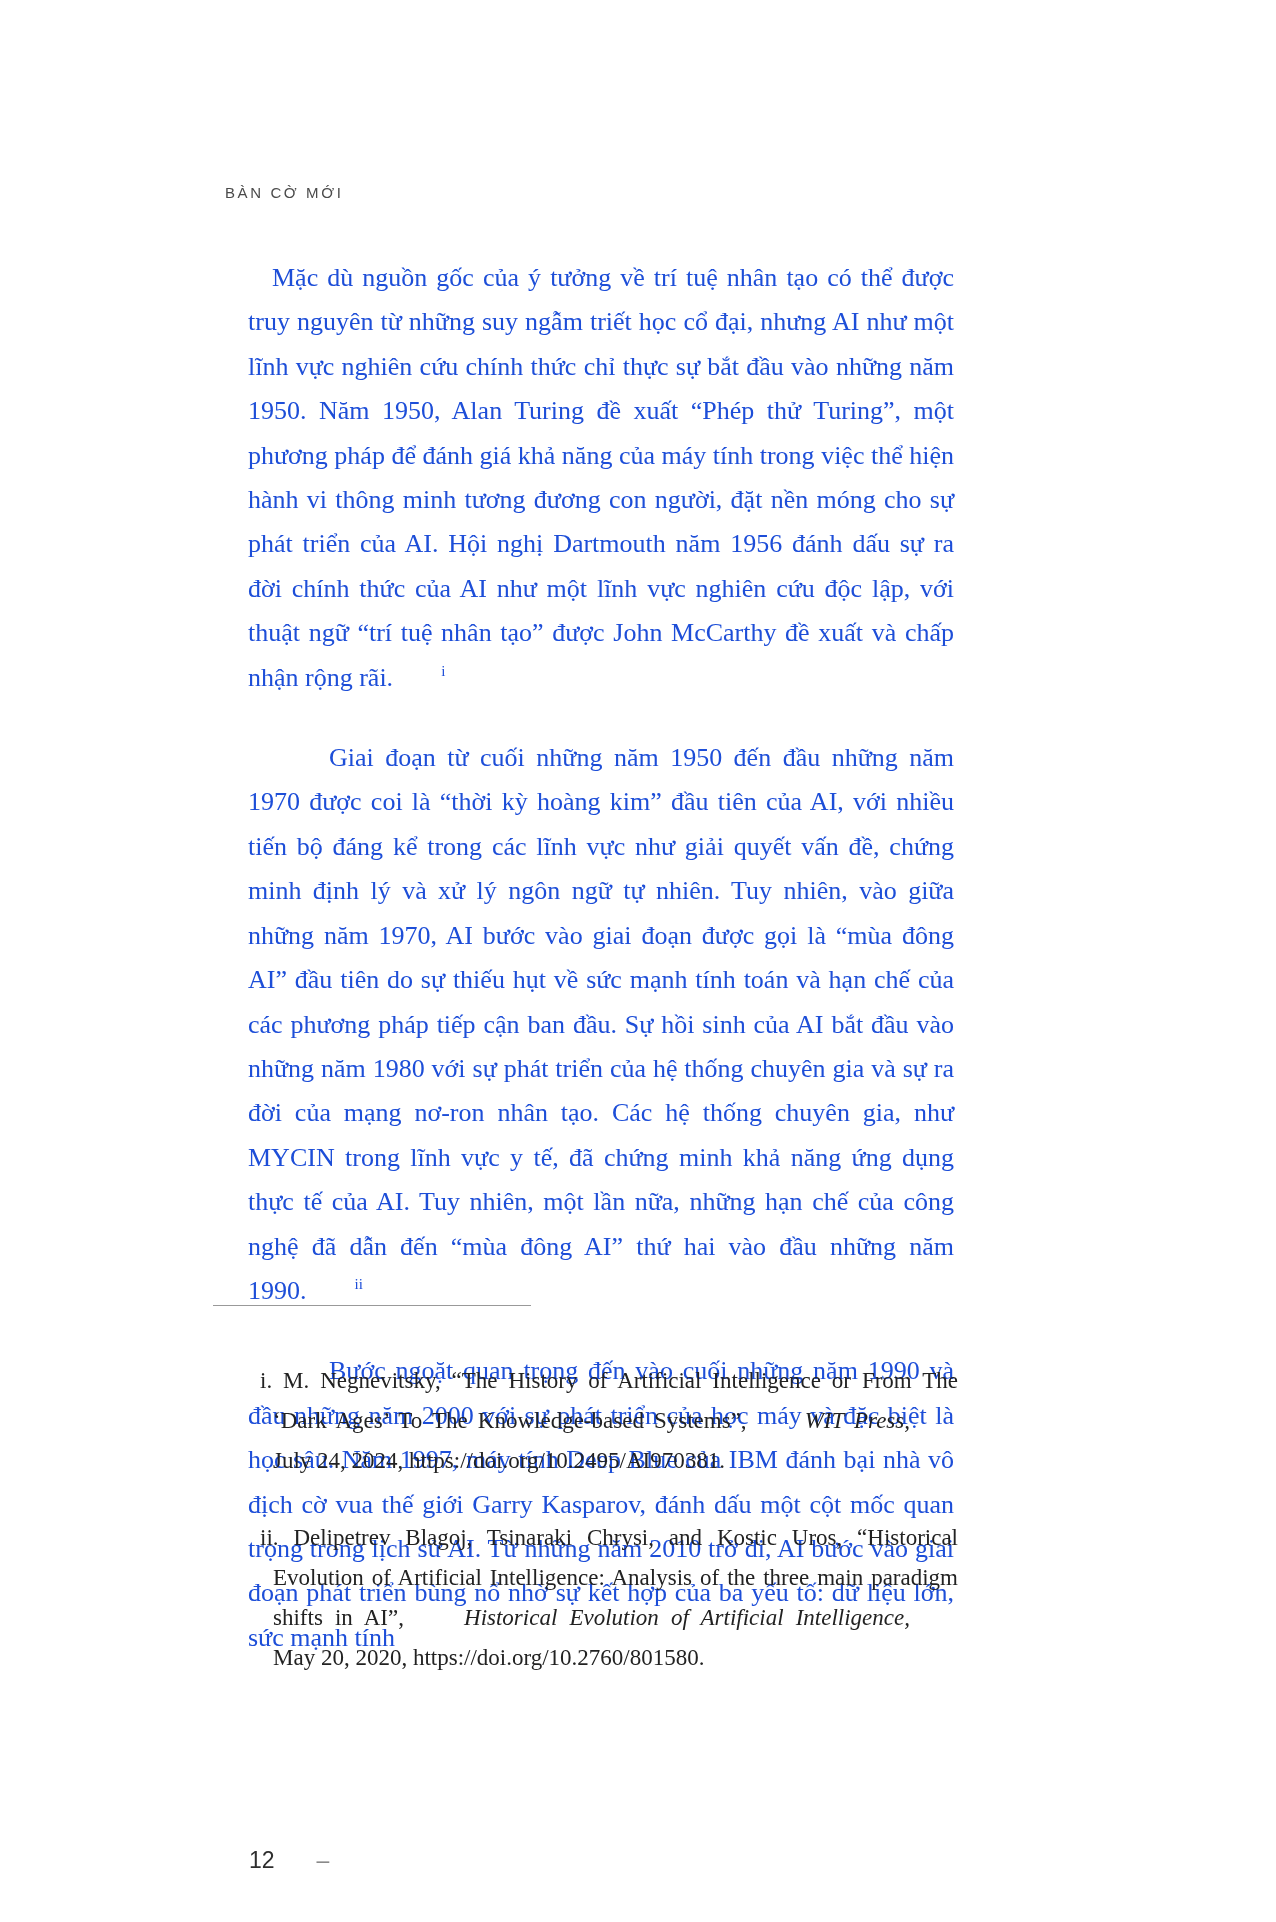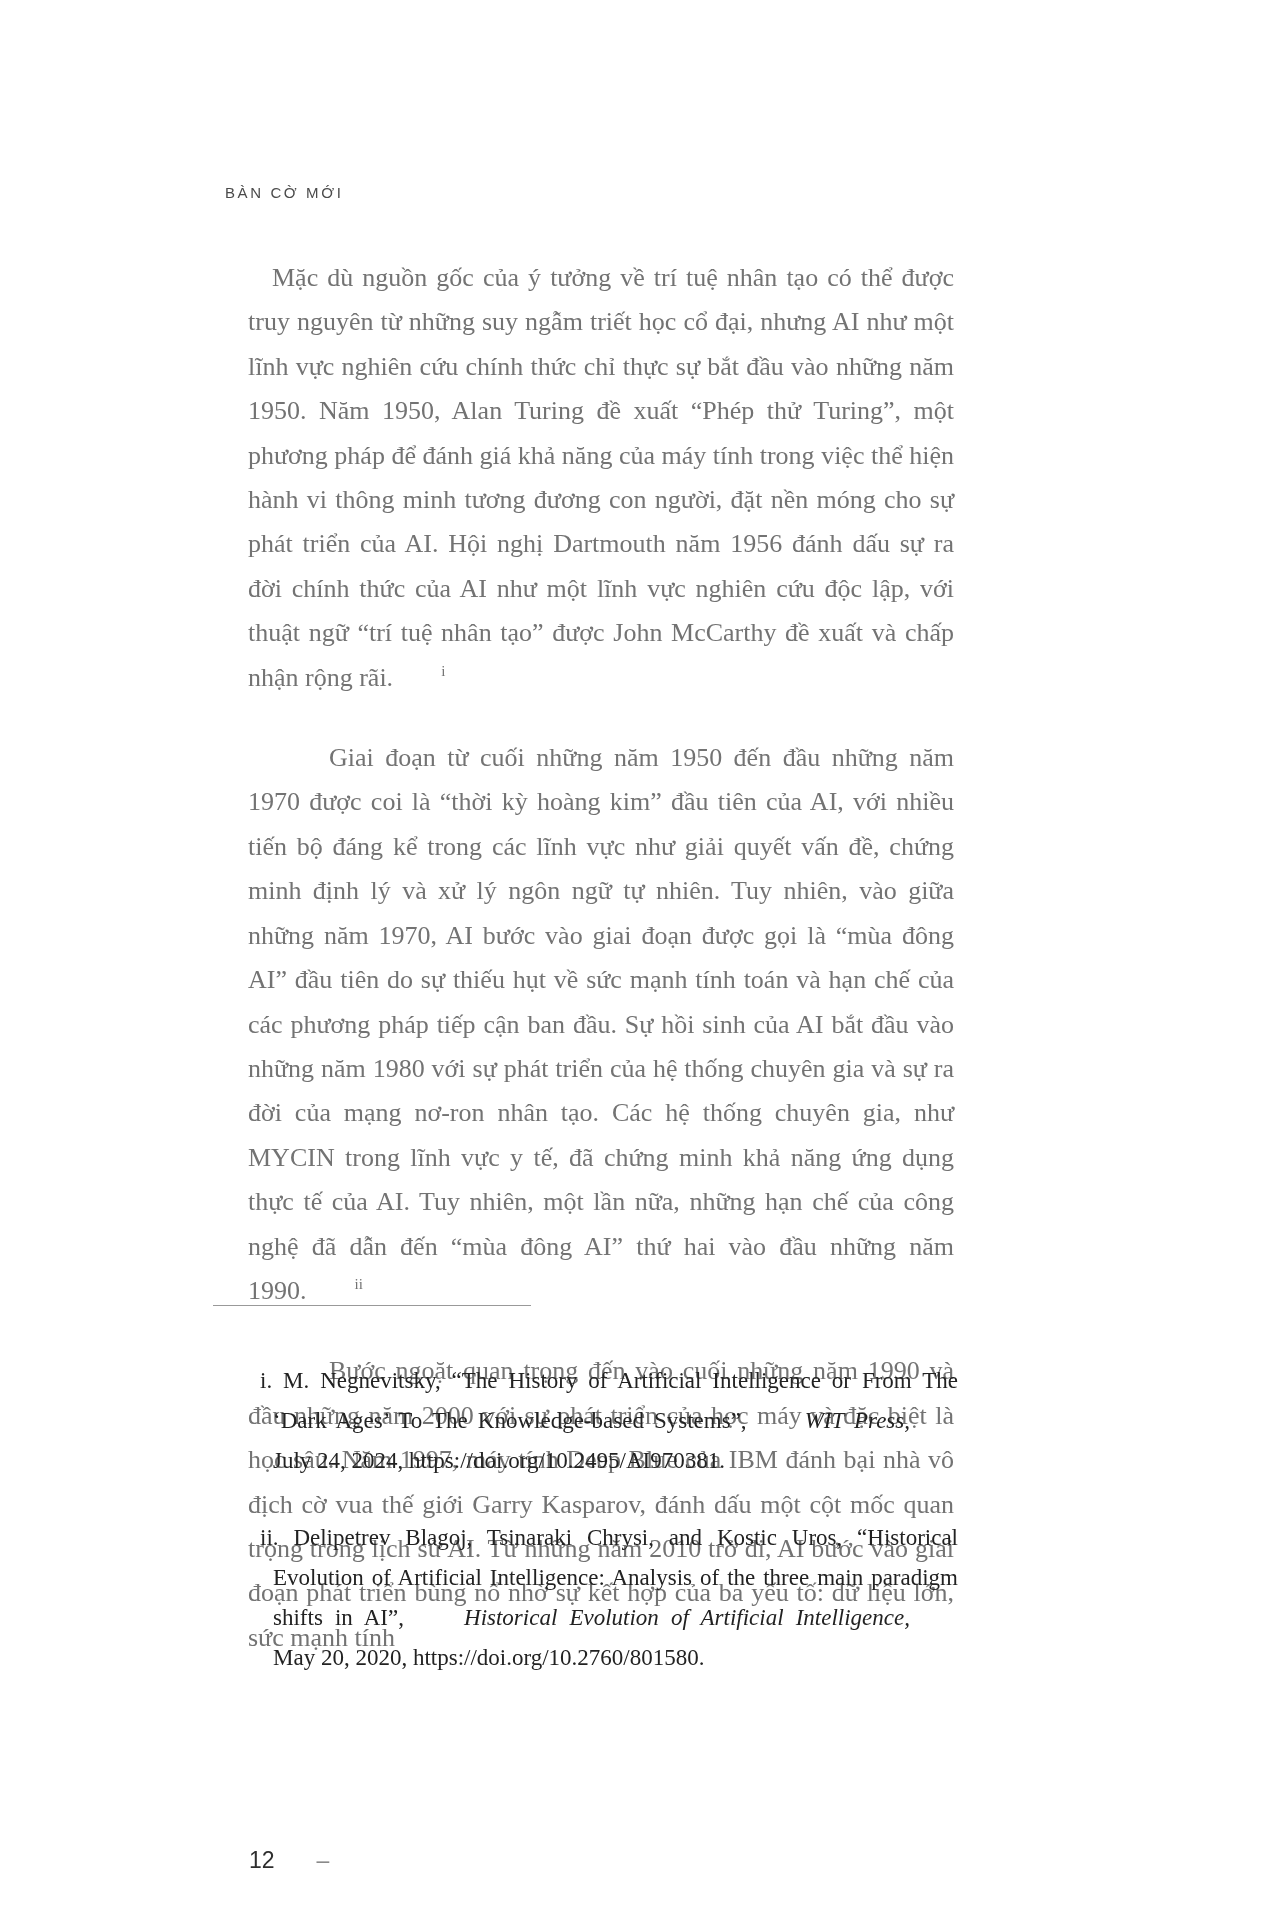--- a/index.html
+++ b/index.html
@@ -24,21 +24,21 @@
     color: #4b4b4b;
   }
   .body-text {
     position: absolute;
     top: 160px;
     left: 140px;
     width: 778px;
     font-size: 26px;
     line-height: 44.4px;
     text-align: justify;
-    color: #737373;
+    color: #1d4ed8;
   }
   .para { text-indent: 57px; margin-top: 7px; }
   .para.flush { text-indent: 0; margin-top: 0; }
   .fnref {
     font-size: 0.58em;
     line-height: 0;
     vertical-align: super;
   }
   .fn-sep {
     position: absolute;

